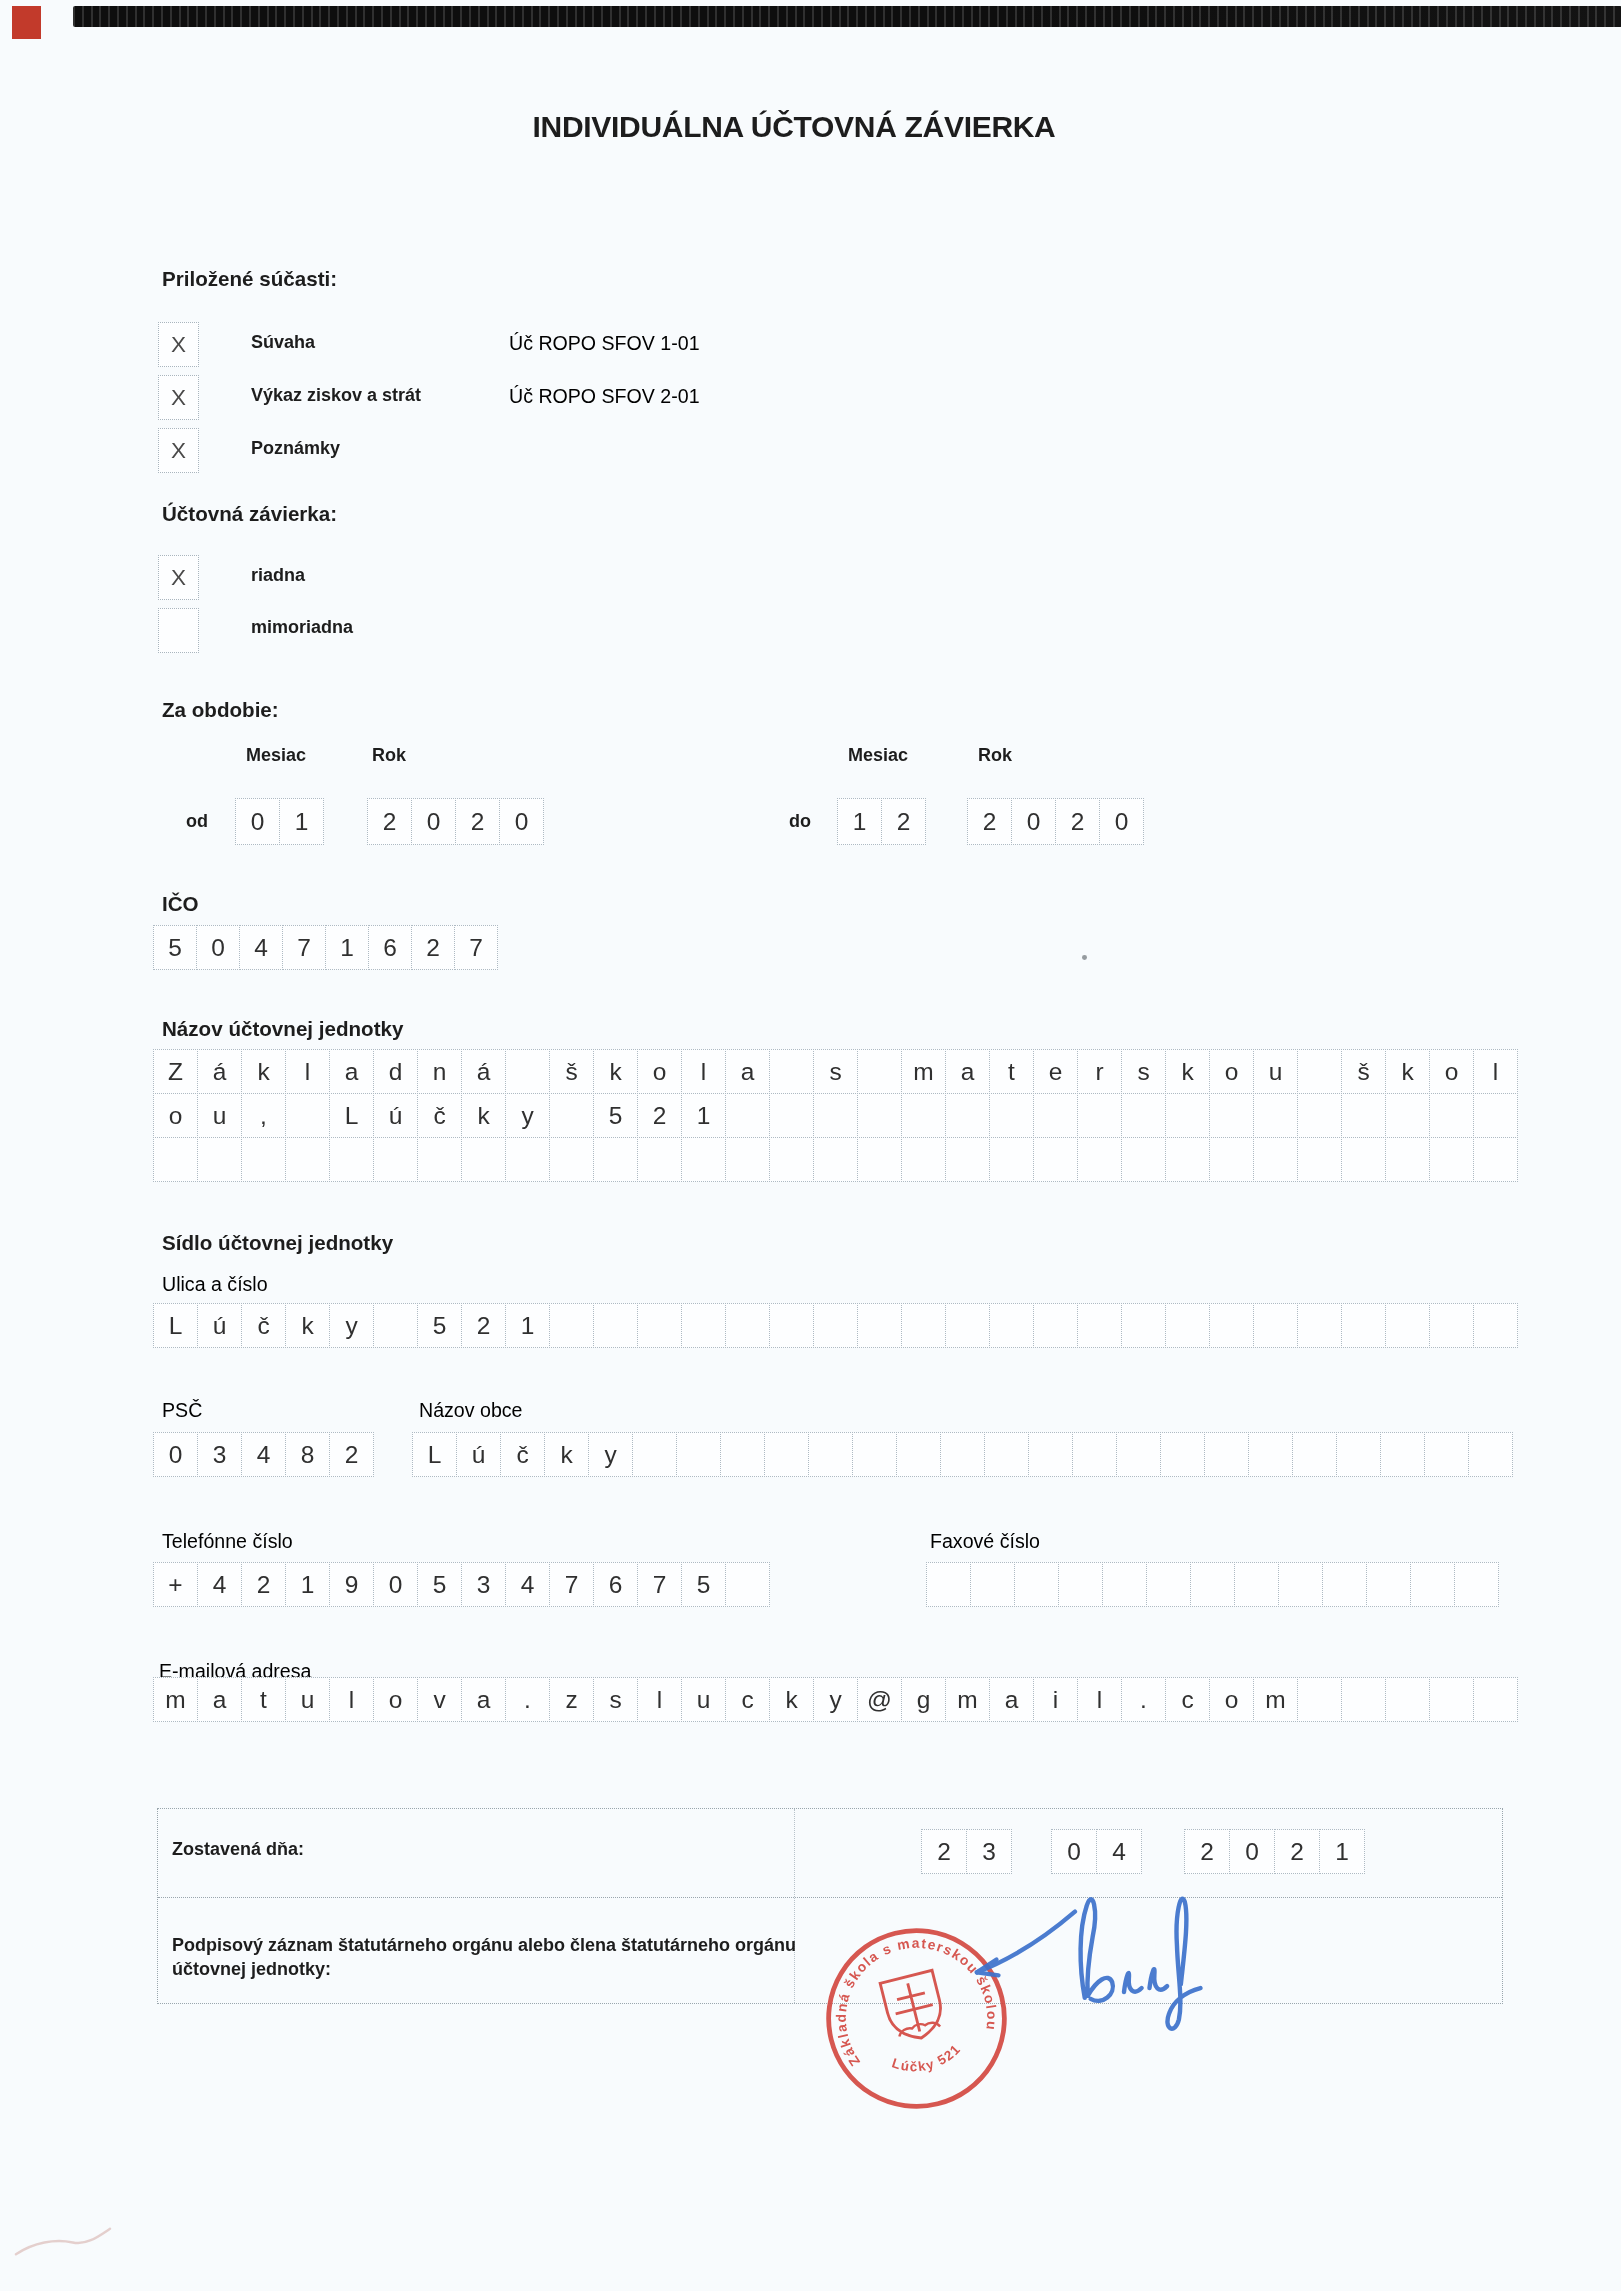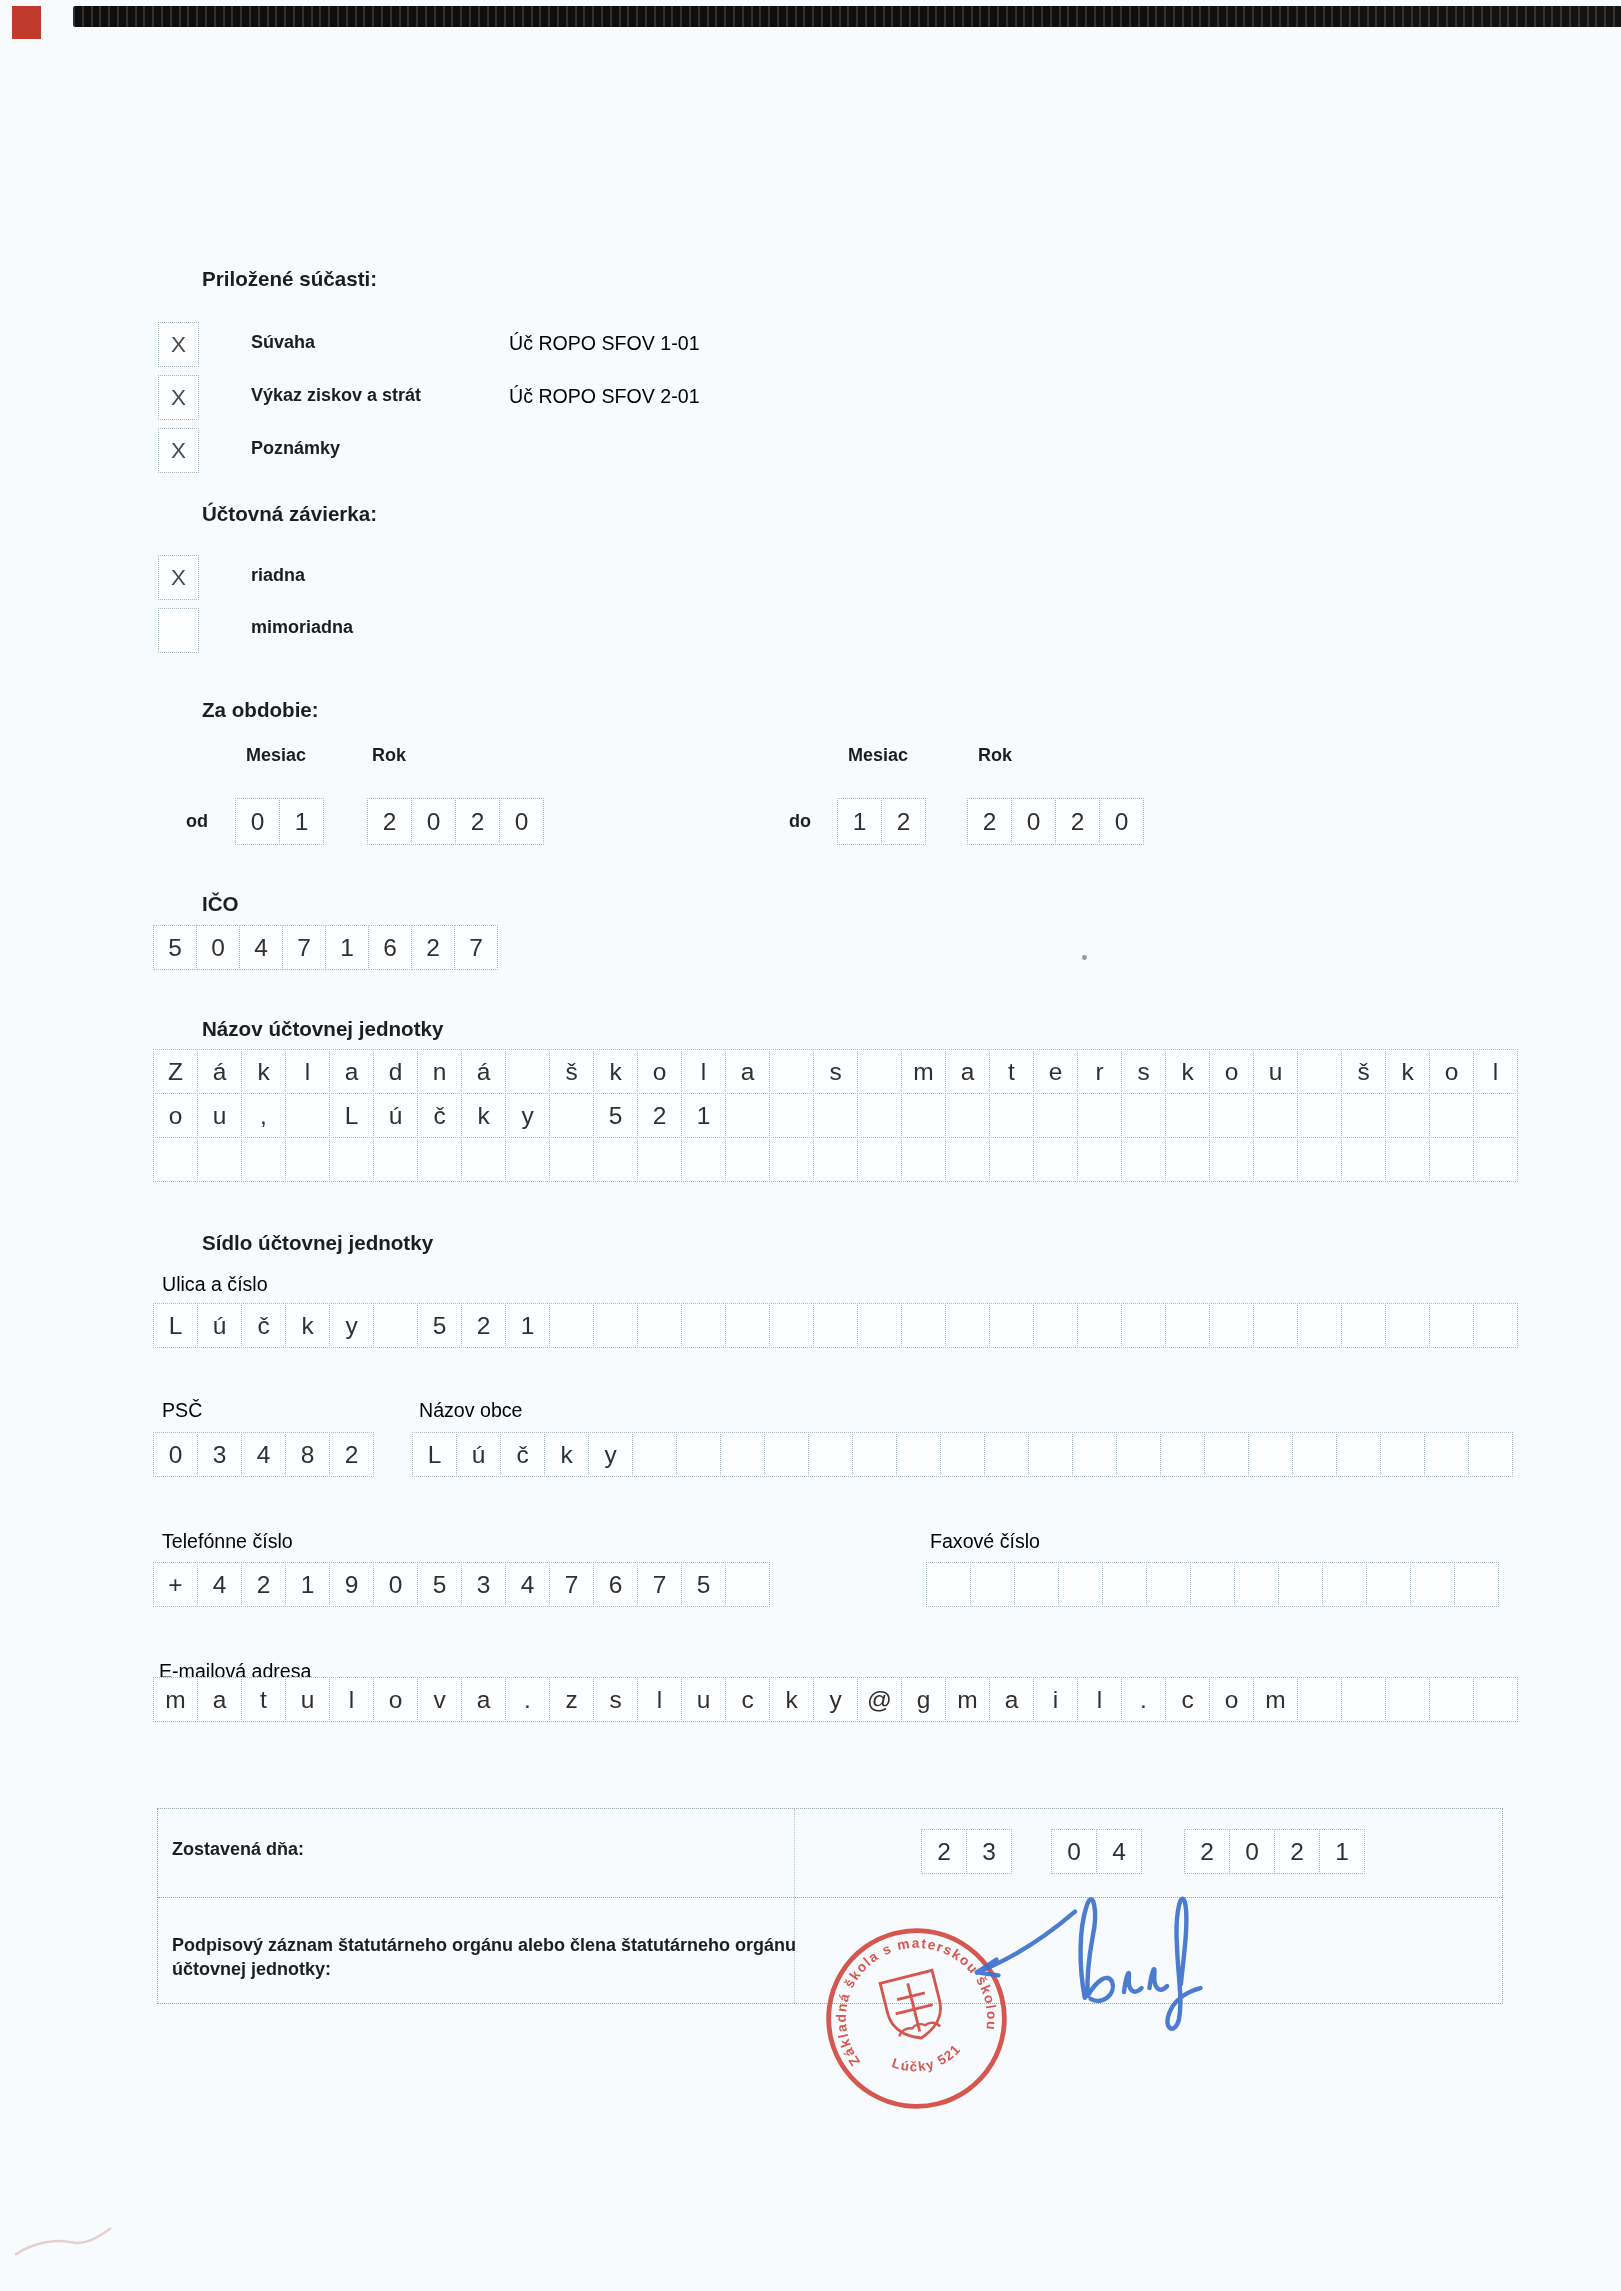--- a/index.html
+++ b/index.html
@@ -10,21 +10,21 @@
   }
   .abs{position:absolute;}
   
   .scan-bar{left:73px;top:5.9px;width:1549px;height:21.6px;background:linear-gradient(90deg,#0e0e0e 0 60%,#131313);border-radius:2px;}
   .scan-bar:after{content:"";position:absolute;inset:0;background:repeating-linear-gradient(90deg,rgba(255,255,255,.14) 0 2px,transparent 2px 8.8px);}
   .scan-red{left:11.8px;top:5.9px;width:29px;height:33px;background:#c23a2b;}
   .speck{left:1082px;top:955px;width:4.9px;height:4.9px;border-radius:50%;background:#84898e;opacity:.85;}
   
   .title{left:0;top:110px;width:1588px;text-align:center;font-size:30px;font-weight:bold;letter-spacing:-0.3px;}
   .subtitle{left:0;top:192px;width:1588px;text-align:center;font-size:19.6px;font-weight:bold;}
-  .h{font-size:20.6px;font-weight:bold;margin-left:40px;}
+  .h{font-size:20.6px;font-weight:bold;}
   .lbl{font-size:19.6px;font-weight:normal;color:#000000;}
   .lbl-b{font-size:18px;font-weight:bold;}
   
   .checkbox{width:39px;height:43px;border:1px dotted #a9b5be;background:#fdfeff;
     display:flex;align-items:center;justify-content:center;font-size:22.5px;color:#4a4a4a;}
   
   .grid{display:flex;}
   .grid .cell{
     width:45px;height:45px;margin-left:-1px;border:1px dotted #aebac3;background:#fdfeff;
     display:flex;align-items:center;justify-content:center;
@@ -42,20 +42,21 @@
 </style>
 </head>
 <body>
 
 <div class="sheet">
 
   <div class="abs scan-bar"></div>
   <div class="abs scan-red"></div>
   <div class="abs speck"></div>
 
+  <div class="abs title">INDIVIDUÁLNA ÚČTOVNÁ ZÁVIERKA</div>
 
   <div class="abs h" style="left:162px;top:267px">Priložené súčasti:</div>
 
   <div class="abs checkbox" style="left:158px;top:322px">
     <span>X</span>
     </div>
   <div class="abs lbl-b" style="left:251px;top:332px">Súvaha</div>
   <div class="abs lbl" style="left:509px;top:332px">Úč ROPO SFOV 1-01</div>
 
   <div class="abs checkbox" style="left:158px;top:375px">

